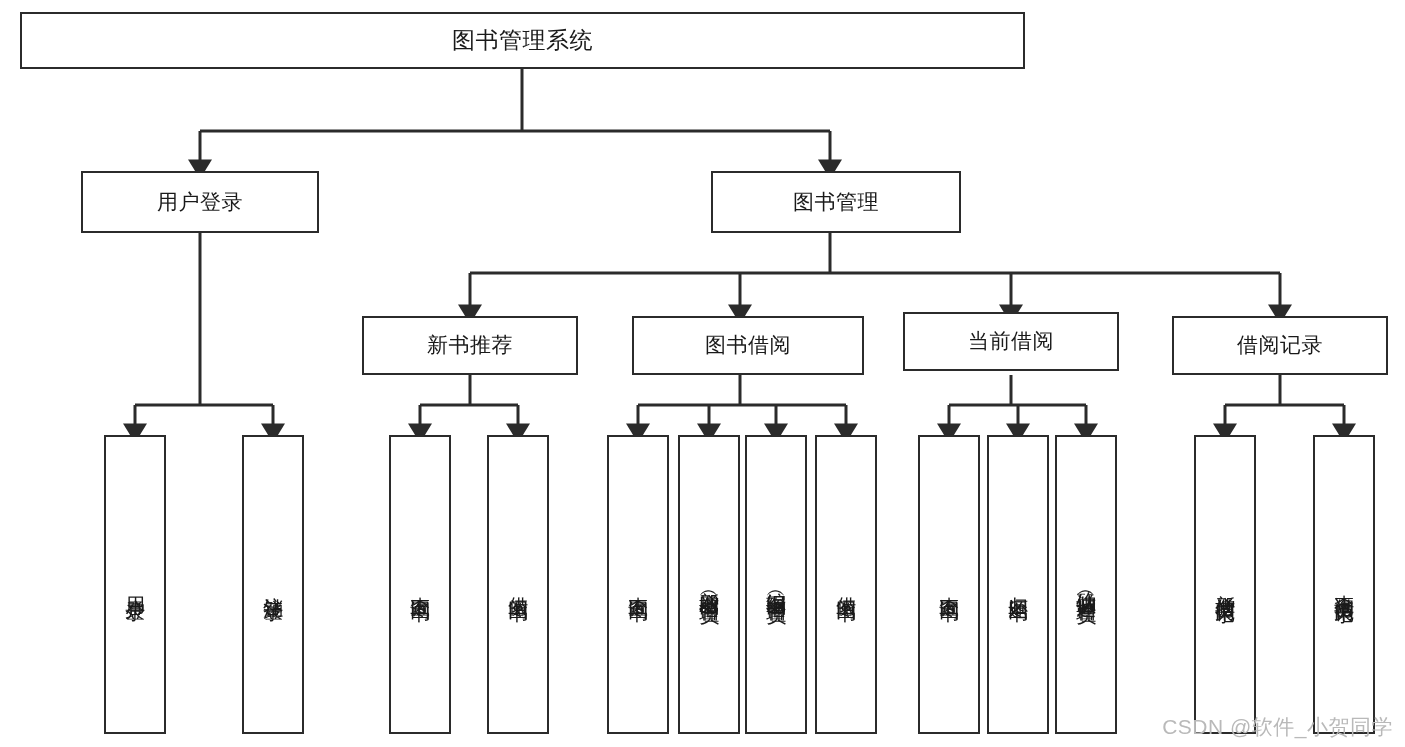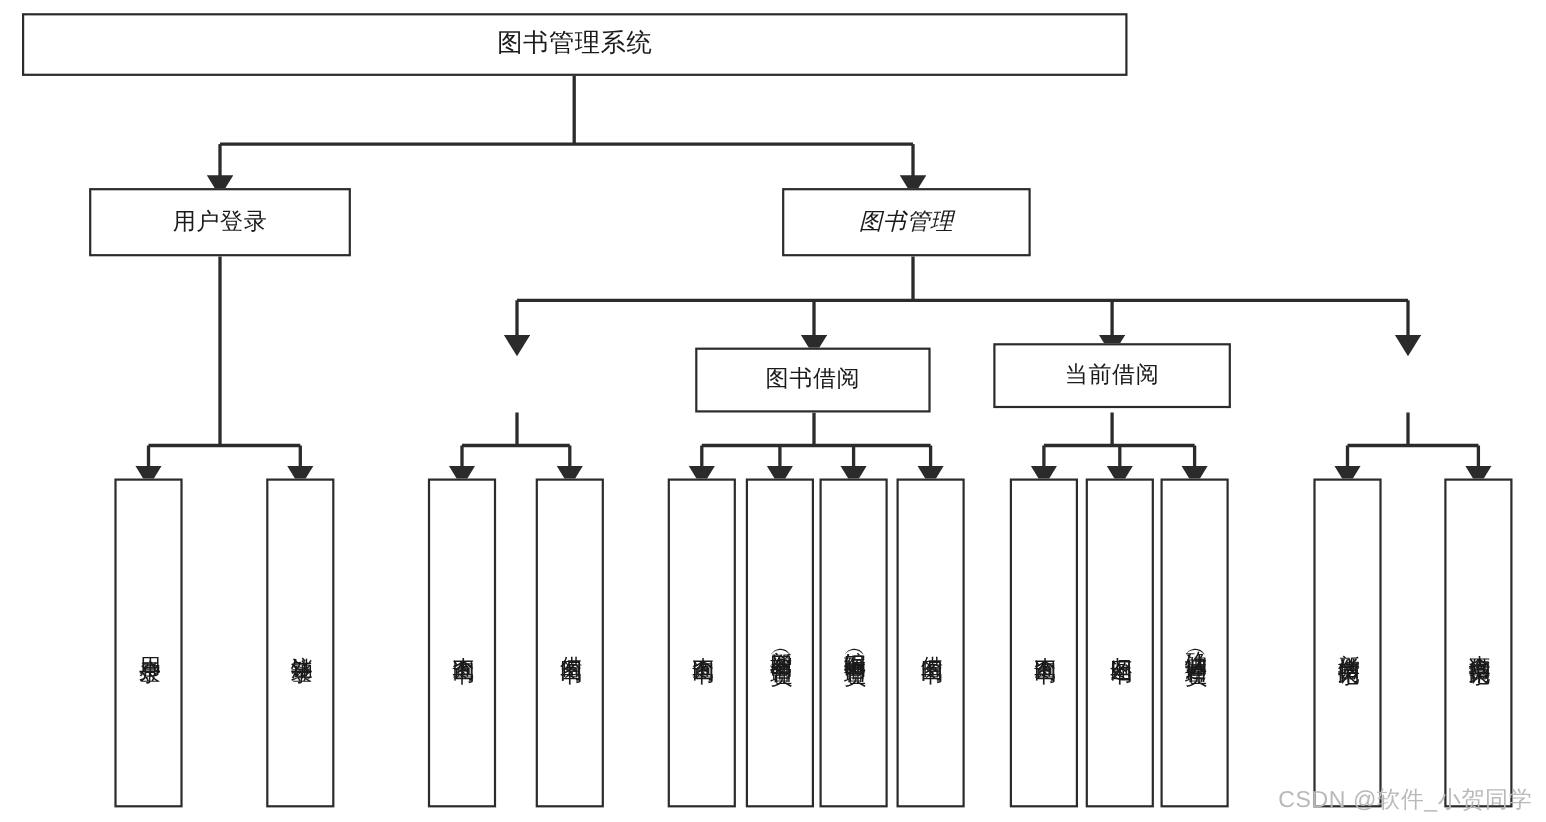--- a/index.html
+++ b/index.html
@@ -112,36 +112,42 @@
       <path d="M1018,405 L1018,430" marker-end="url(#arrow)"></path>
       <path d="M1086,405 L1086,430" marker-end="url(#arrow)"></path>
 
       <path d="M1280,375 L1280,405"></path>
       <path d="M1225,405 L1344,405"></path>
       <path d="M1225,405 L1225,430" marker-end="url(#arrow)"></path>
       <path d="M1344,405 L1344,430" marker-end="url(#arrow)"></path>
     </g>
   </svg>
 
-  <div class="node horiz t-root" style="left:20px; top:12px; width:1005px; height:57px;font-family:Liberation Mono, monospace;">
+  <div class="node horiz t-root" style="left:20px; top:12px; width:1005px; height:57px;">
     <span class="lbl">图书管理系统</span>
   </div>
 
   <div class="node horiz t-tier2" style="left:81px; top:171px; width:238px; height:62px;">
     <span class="lbl">用户登录</span>
   </div>
-  <div class="node horiz t-tier2" style="left:711px; top:171px; width:226px; height:62px;font-style:italic;">
+  <div class="node horiz t-tier2" style="left:711px; top:171px; width:250px; height:62px;">
     <span class="lbl">图书管理</span>
   </div>
 
-  <div class="node horiz t-tier3" style="left:632px; top:316px; width:214px; height:59px;">
+  <div class="node horiz t-tier3" style="left:362px; top:316px; width:216px; height:59px;">
+    <span class="lbl">新书推荐</span>
+  </div>
+  <div class="node horiz t-tier3" style="left:632px; top:316px; width:232px; height:59px;">
     <span class="lbl">图书借阅</span>
   </div>
   <div class="node horiz t-tier3" style="left:903px; top:312px; width:216px; height:59px;">
     <span class="lbl">当前借阅</span>
+  </div>
+  <div class="node horiz t-tier3" style="left:1172px; top:316px; width:216px; height:59px;">
+    <span class="lbl">借阅记录</span>
   </div>
 
   <div class="node vert t-leaf" style="left:104px; top:435px; width:62px; height:299px;">
     <span class="lbl">用户登录</span>
   </div>
   <div class="node vert t-leaf" style="left:242px; top:435px; width:62px; height:299px;">
     <span class="lbl">注销登录</span>
   </div>
 
   <div class="node vert t-leaf" style="left:389px; top:435px; width:62px; height:299px;">

